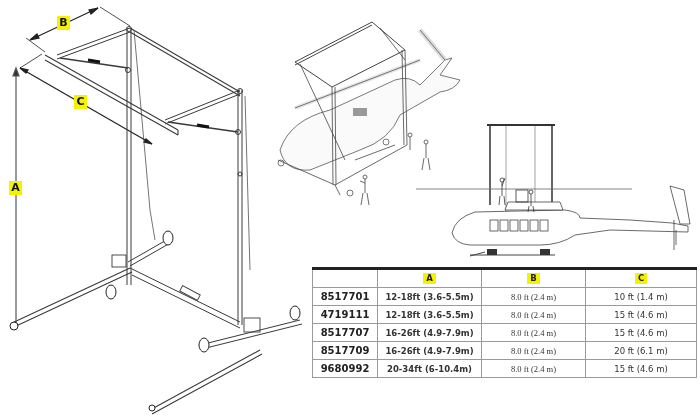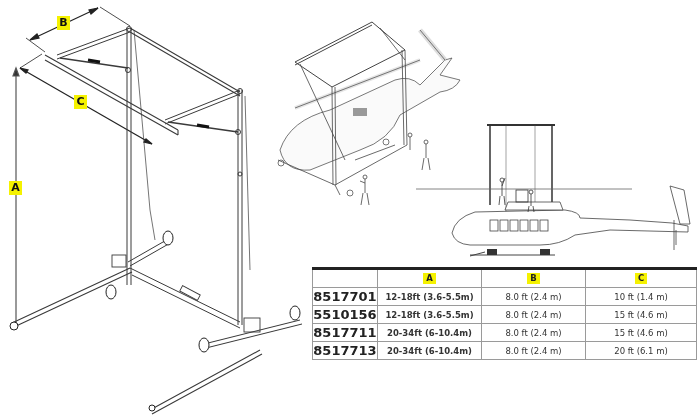--- a/index.html
+++ b/index.html
@@ -2,23 +2,23 @@
 <html><head>
 <meta charset="utf-8">
 <style>
   html,body{margin:0;padding:0;background:#fff;}
   body{width:700px;height:419px;position:relative;overflow:hidden;font-family:"DejaVu Sans",sans-serif;}
   .art{position:absolute;left:0;top:0;width:700px;height:419px;}
   .label{position:absolute;background:#f5f200;color:#111;font-weight:bold;font-size:11px;line-height:13px;width:13px;height:14px;text-align:center;font-family:"DejaVu Sans",sans-serif;}
   table.spec{position:absolute;left:312px;top:267px;width:385px;border-collapse:collapse;border-top:3px solid #222;font-size:8.5px;color:#333;}
   table.spec td, table.spec th{border:1px solid #9a9a9a;height:17px;padding:0;text-align:center;font-weight:normal;}
   table.spec th{height:17px;}
-  table.spec td.pn{font-weight:bold;font-size:13px;color:#222;width:64px;}
+  table.spec td.pn{font-weight:bold;font-size:10px;color:#222;width:64px;}
   table.spec td.ca{width:103px;font-weight:bold;}
-  table.spec td.cb{width:103px;}
+  table.spec td.cb{width:103px;font-family:Liberation Serif, serif;}
   .hdrtag{display:inline-block;background:#f5f200;padding:0 3px;font-weight:bold;font-size:8.5px;line-height:11px;color:#222;}
 </style>
 </head>
 <body>
 
 <svg class="art" viewBox="0 0 700 419" xmlns="http://www.w3.org/2000/svg">
 
   <g stroke="#3a3a3a" fill="none" stroke-width="1">
 
     <g stroke="#222" stroke-width="1.2">
@@ -171,31 +171,37 @@
     <th><span class="hdrtag">B</span></th>
     <th><span class="hdrtag">C</span></th>
   </tr>
   <tr>
     <td class="pn">8517701</td>
     <td class="ca">12-18ft (3.6-5.5m)</td>
     <td class="cb">8.0 ft (2.4 m)</td>
     <td>10 ft (1.4 m)</td>
   </tr>
   <tr>
-    <td class="pn">5510156</td>
+    <td class="pn">4719111</td>
     <td class="ca">12-18ft (3.6-5.5m)</td>
     <td class="cb">8.0 ft (2.4 m)</td>
     <td>15 ft (4.6 m)</td>
   </tr>
   <tr>
-    <td class="pn">8517711</td>
+    <td class="pn">8517707</td>
+    <td class="ca">16-26ft (4.9-7.9m)</td>
+    <td class="cb">8.0 ft (2.4 m)</td>
+    <td>15 ft (4.6 m)</td>
+  </tr>
+  <tr>
+    <td class="pn">8517709</td>
+    <td class="ca">16-26ft (4.9-7.9m)</td>
+    <td class="cb">8.0 ft (2.4 m)</td>
+    <td>20 ft (6.1 m)</td>
+  </tr>
+  <tr>
+    <td class="pn">9680992</td>
     <td class="ca">20-34ft (6-10.4m)</td>
     <td class="cb">8.0 ft (2.4 m)</td>
     <td>15 ft (4.6 m)</td>
-  </tr>
-  <tr>
-    <td class="pn">8517713</td>
-    <td class="ca">20-34ft (6-10.4m)</td>
-    <td class="cb">8.0 ft (2.4 m)</td>
-    <td>20 ft (6.1 m)</td>
   </tr>
 </tbody>
   </table>
 
 </body></html>

